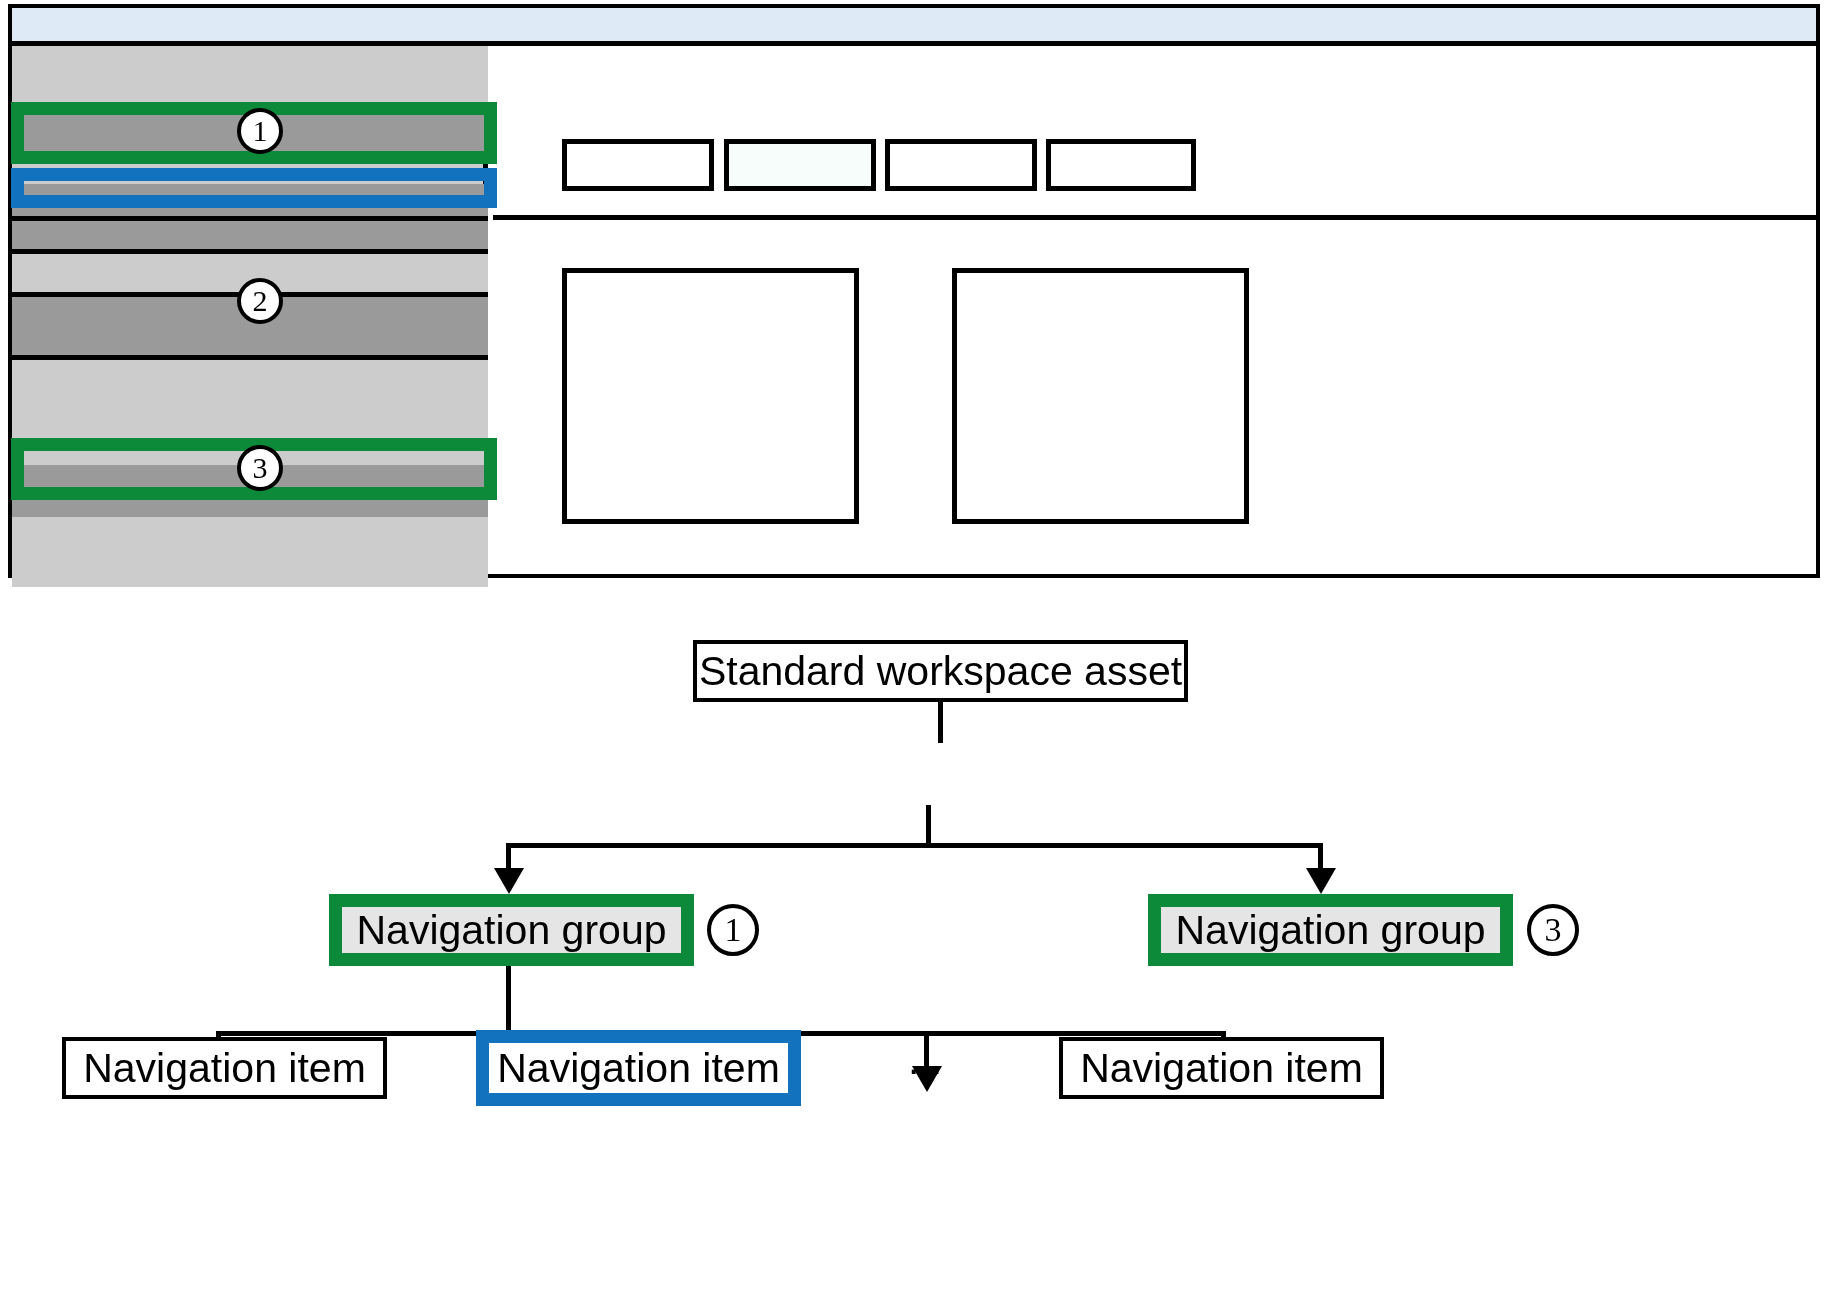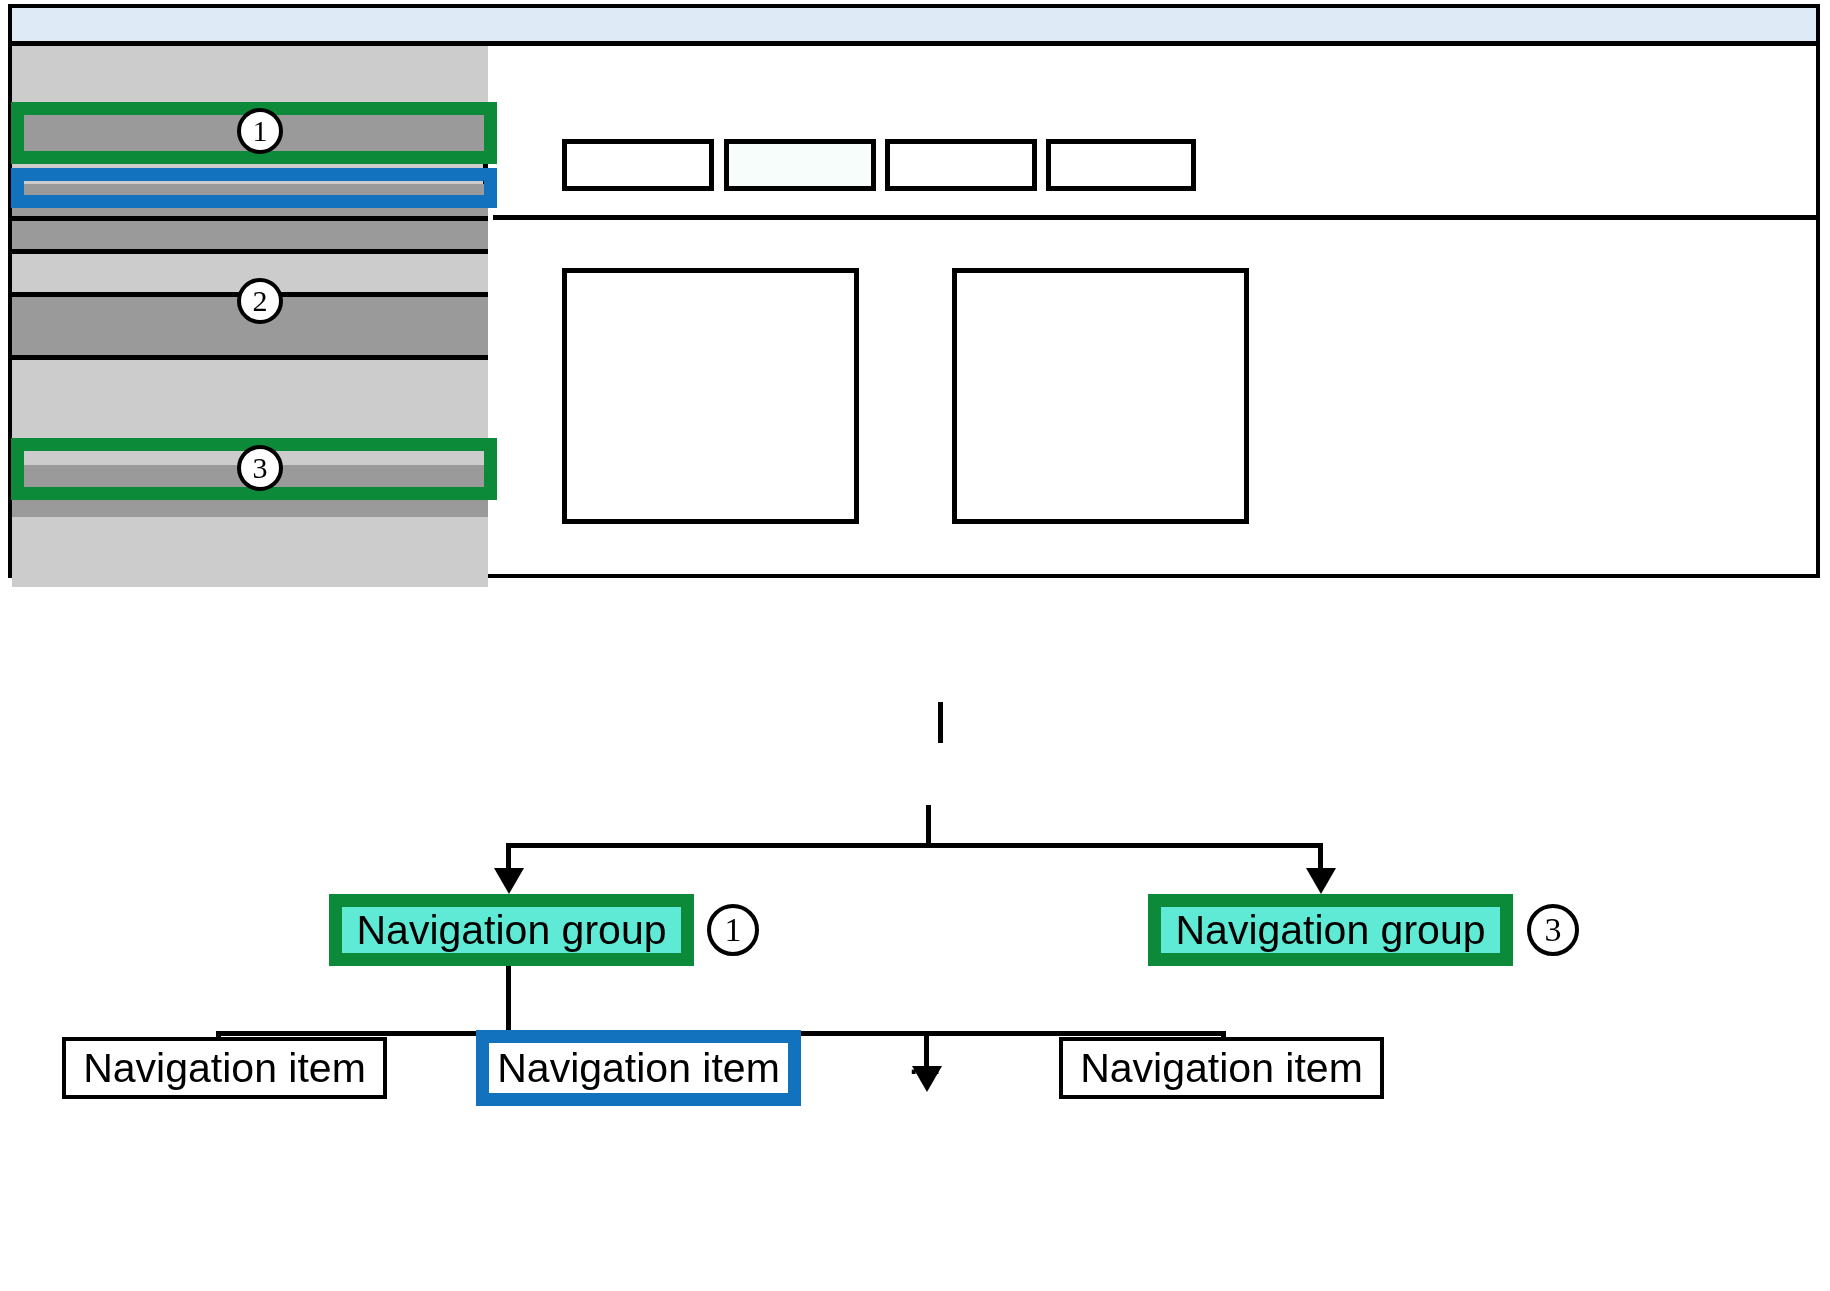--- a/index.html
+++ b/index.html
@@ -141,21 +141,21 @@
     line-height: 1;
     display: flex;
     align-items: center;
     justify-content: center;
     white-space: nowrap;
     padding: 0 14px;
     z-index: 4;
   }
   .node.hl-green {
     border: 13px solid #0c8a39;
-    background: #5eead4;
+    background: #e5e5e5;
   }
   .node.hl-blue {
     border: 13px solid #1272bd;
     background: #ffffff;
   }
   .ellipsis {
     position: absolute;
     font-size: 41px;
     color: #000000;
     font-family: "Liberation Sans", sans-serif;
@@ -247,20 +247,21 @@
       <div class="card-sm" style="left:392px; width:152px;"></div>
       <div class="card-sm" style="left:553px; width:150px;"></div>
 
       <div class="card-lg" style="left:69px;  width:297px;"></div>
       <div class="card-lg" style="left:459px; width:297px;"></div>
     </div>
   </div>
 
   <div class="tree">
 
+    <div class="node" style="left:693px; top:40px; width:495px; height:62px;">Standard workspace asset</div>
 
     <div class="ln-v" style="left:938px; top:102px; height:41px;"></div>
 
 
     <div class="ln-v" style="left:926px; top:205px; height:39px;"></div>
     <div class="ln-h" style="left:506px; top:243px; width:814px;"></div>
 
     <div class="ln-v" style="left:506px; top:243px; height:33px;"></div>
     <div class="arrow-head" style="left:494px; top:268px;"></div>
 

